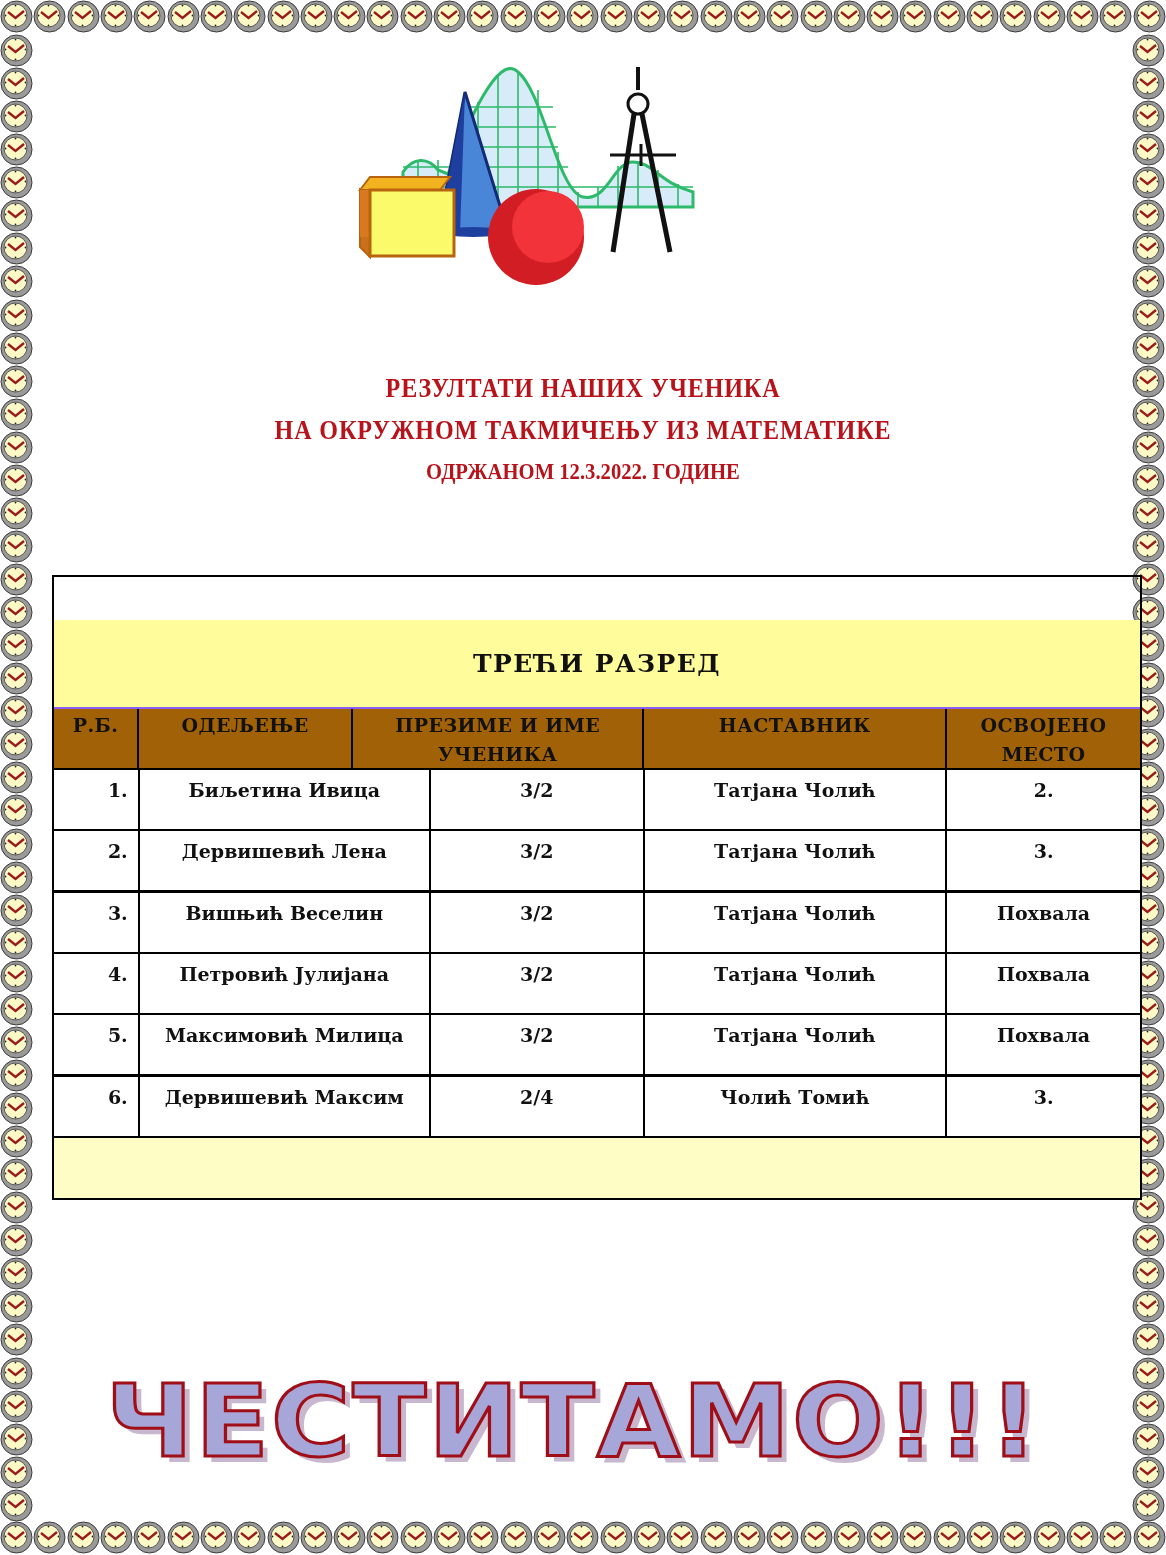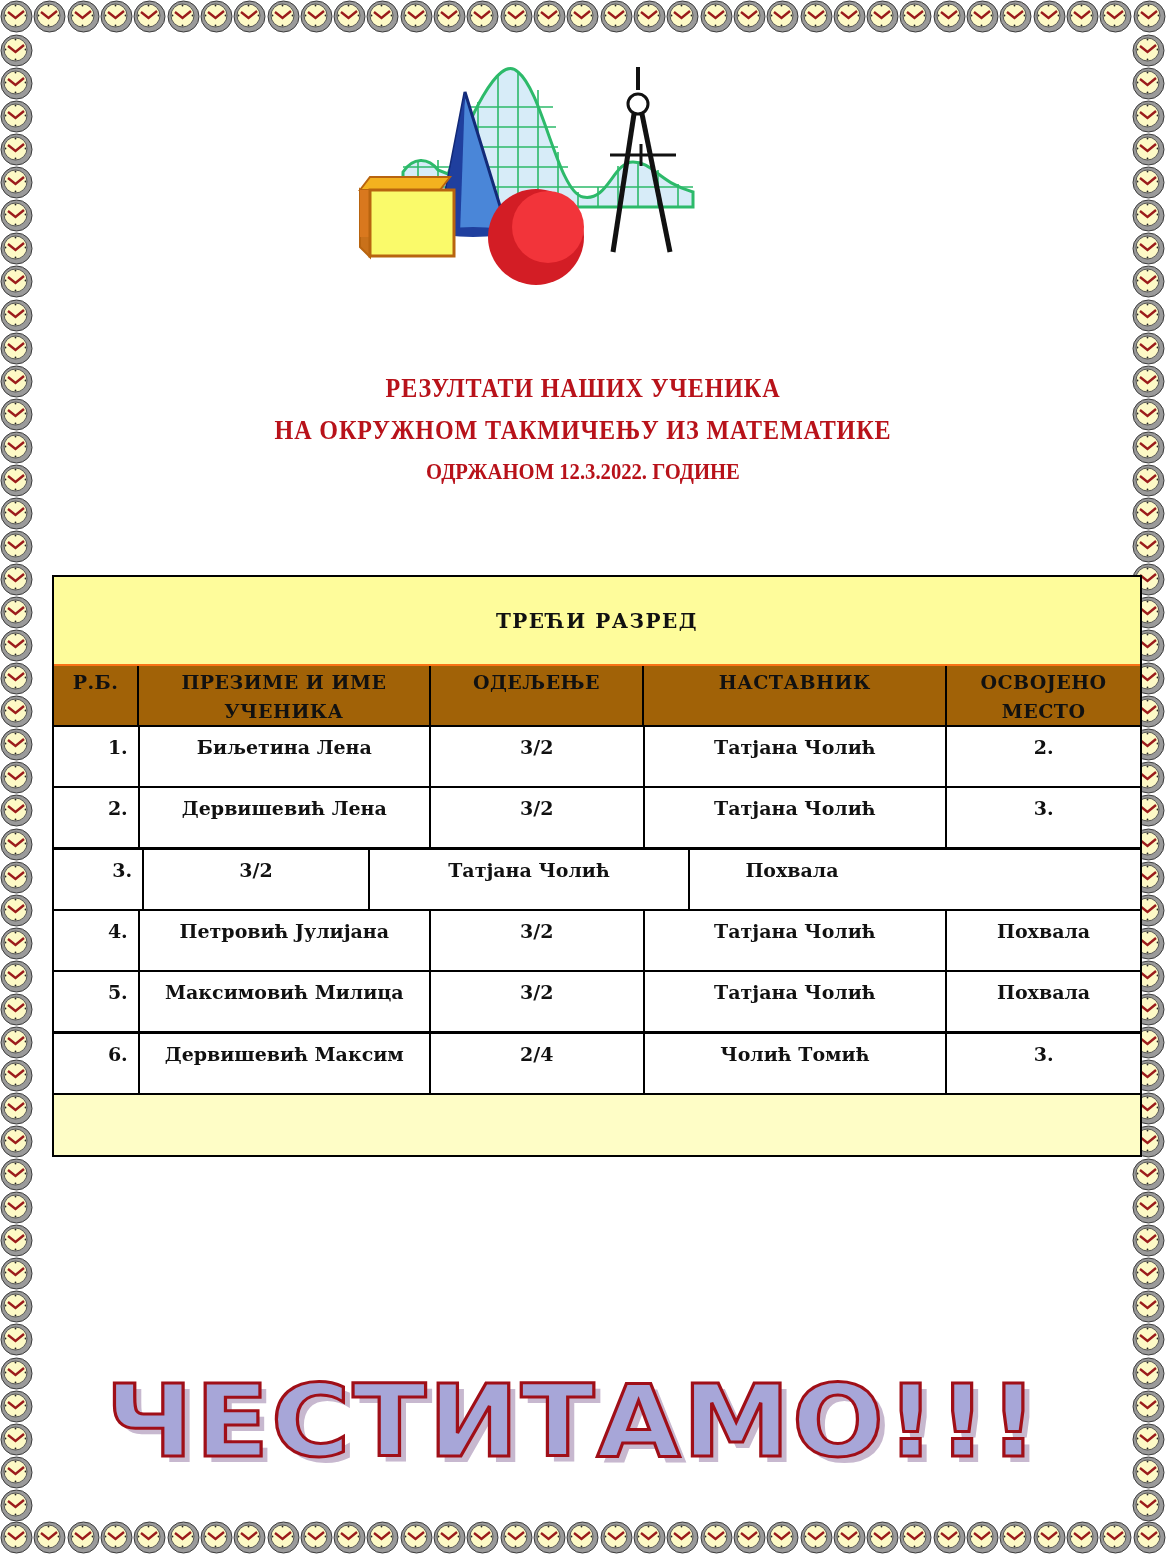--- a/index.html
+++ b/index.html
@@ -23,23 +23,23 @@
     .clipart { position: absolute; left: 358px; top: 62px; width: 340px; height: 224px; }
 
     .titles { position: absolute; left: 0; width: 1166px; text-align: center; color: #b8121a; font-weight: bold; }
     .title1 { top: 372px; font-size: 28px; letter-spacing: 1px; font-family: "Liberation Serif", serif; transform: scaleX(0.86); }
     .title2 { top: 414px; font-size: 28px; letter-spacing: 1px; font-family: "Liberation Serif", serif; transform: scaleX(0.86); }
     .title3 { top: 458px; font-size: 24px; font-family: "Liberation Serif", serif; transform: scaleX(0.86); }
 
     
     .results { position: absolute; left: 52px; top: 575px; width: 1090px; border: 2px solid #000; box-sizing: border-box; }
     .section-head {
-      height: 87px; background: #fefc9b; border-bottom: 2px solid #f97316;
+      height: 87px; background: #fefc9b; border-bottom: 2px solid #8b5cf6;
       display: flex; align-items: center; justify-content: center;
-      font-weight: bold; font-size: 20px; letter-spacing: 1.5px; color: #111;
+      font-weight: bold; font-size: 25px; letter-spacing: 1.5px; color: #111; margin-top: 43px;
     }
     .row { display: flex; border-bottom: 2px solid #000; }
     .row.thick { border-bottom-width: 3px; }
     .cell {
       box-sizing: border-box; border-right: 2px solid #000;
       font-weight: bold; font-size: 19px; color: #111;
       text-align: center; padding-top: 6px; line-height: 29px;
     }
     .cell:last-child { border-right: none; }
     .c1 { width: 90px; text-align: right; padding-right: 10px; }
@@ -1571,42 +1571,43 @@
 
 <div class="titles title1">РЕЗУЛТАТИ  НАШИХ  УЧЕНИКА</div>
 <div class="titles title2">НА  ОКРУЖНОМ  ТАКМИЧЕЊУ  ИЗ  МАТЕМАТИКЕ</div>
 <div class="titles title3">ОДРЖАНОМ  12.3.2022. ГОДИНЕ</div>
 
 <div class="results">
   <div class="section-head">ТРЕЋИ  РАЗРЕД</div>
 
   <div class="row hdr-row">
     <div class="cell c1">Р.Б.</div>
+    <div class="cell c3">ОДЕЉЕЊЕ</div>
     <div class="cell c2">ПРЕЗИМЕ И ИМЕ УЧЕНИКА</div>
-    <div class="cell c3">ОДЕЉЕЊЕ</div>
     <div class="cell c4">НАСТАВНИК</div>
     <div class="cell c5">ОСВОЈЕНО МЕСТО</div>
   </div>
 
   <div class="row data-row">
     <div class="cell c1">1.</div>
-    <div class="cell c2">Биљетина Лена</div>
+    <div class="cell c2">Биљетина Ивица</div>
     <div class="cell c3">3/2</div>
     <div class="cell c4">Татјана Чолић</div>
     <div class="cell c5">2.</div>
   </div>
   <div class="row data-row thick">
     <div class="cell c1">2.</div>
     <div class="cell c2">Дервишевић Лена</div>
     <div class="cell c3">3/2</div>
     <div class="cell c4">Татјана Чолић</div>
     <div class="cell c5">3.</div>
   </div>
   <div class="row data-row">
     <div class="cell c1">3.</div>
+    <div class="cell c2">Вишњић Веселин</div>
     <div class="cell c3">3/2</div>
     <div class="cell c4">Татјана Чолић</div>
     <div class="cell c5">Похвала</div>
   </div>
   <div class="row data-row">
     <div class="cell c1">4.</div>
     <div class="cell c2">Петровић Јулијана</div>
     <div class="cell c3">3/2</div>
     <div class="cell c4">Татјана Чолић</div>
     <div class="cell c5">Похвала</div>

